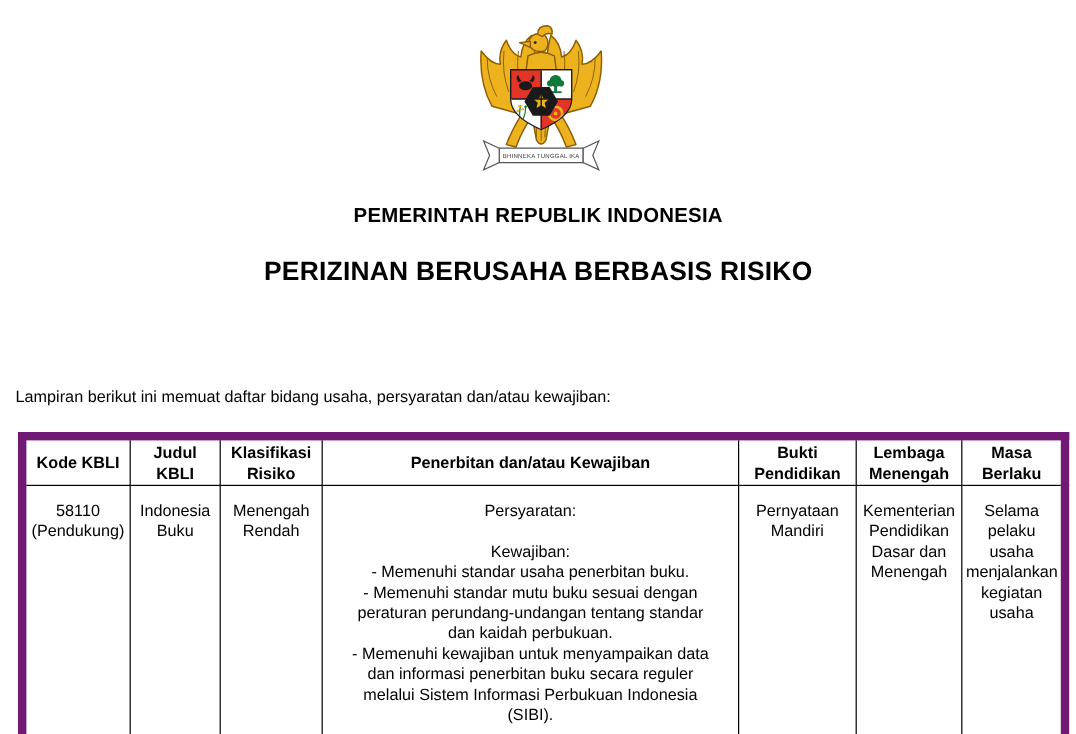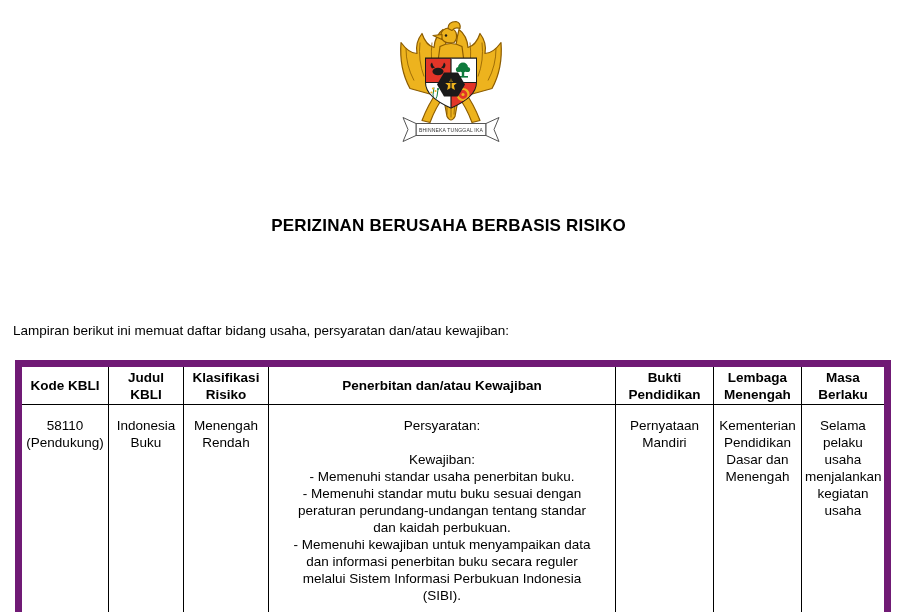--- a/index.html
+++ b/index.html
@@ -27,21 +27,21 @@
     left: 0; top: 169px; width: 897px;
     text-align: center;
     font-size: 17px; font-weight: bold;
     line-height: 21px;
     letter-spacing: 0.2px;
   }
   .title-block {
     position: absolute;
     left: 0; top: 215px; width: 897px;
     text-align: center;
-    font-size: 17px; font-weight: bold;
+    font-size: 22px; font-weight: bold;
     line-height: 21px;
     letter-spacing: 0.2px;
   }
 
   
   .intro {
     position: absolute;
     left: 13px; top: 322px;
     font-size: 13.5px;
     line-height: 17px;
@@ -154,20 +154,21 @@
 
       <g>
         <path d="M20 103 L90 103 L90 115 L20 115 Z" fill="#FFFFFF" stroke="#555" stroke-width="1"></path>
         <path d="M20 103 L7 97 L12 109 L7 121 L20 115 Z" fill="#FFFFFF" stroke="#555" stroke-width="1"></path>
         <path d="M90 103 L103 97 L98 109 L103 121 L90 115 Z" fill="#FFFFFF" stroke="#555" stroke-width="1"></path>
         <text x="55" y="111.5" text-anchor="middle" font-size="5" style="font-family:'Liberation Sans',sans-serif; fill:#333; letter-spacing:0.2px;">BHINNEKA TUNGGAL IKA</text>
       </g>
     </svg>
   </div>
 
+  <div class="gov-title">PEMERINTAH REPUBLIK INDONESIA</div>
 
   <div class="title-block">
     <div>PERIZINAN BERUSAHA BERBASIS RISIKO</div>
   </div>
 
   <p class="intro">Lampiran berikut ini memuat daftar bidang usaha, persyaratan dan/atau kewajiban:</p>
 
   <table class="lampiran-table">
     <colgroup>
       <col style="width:90px">

